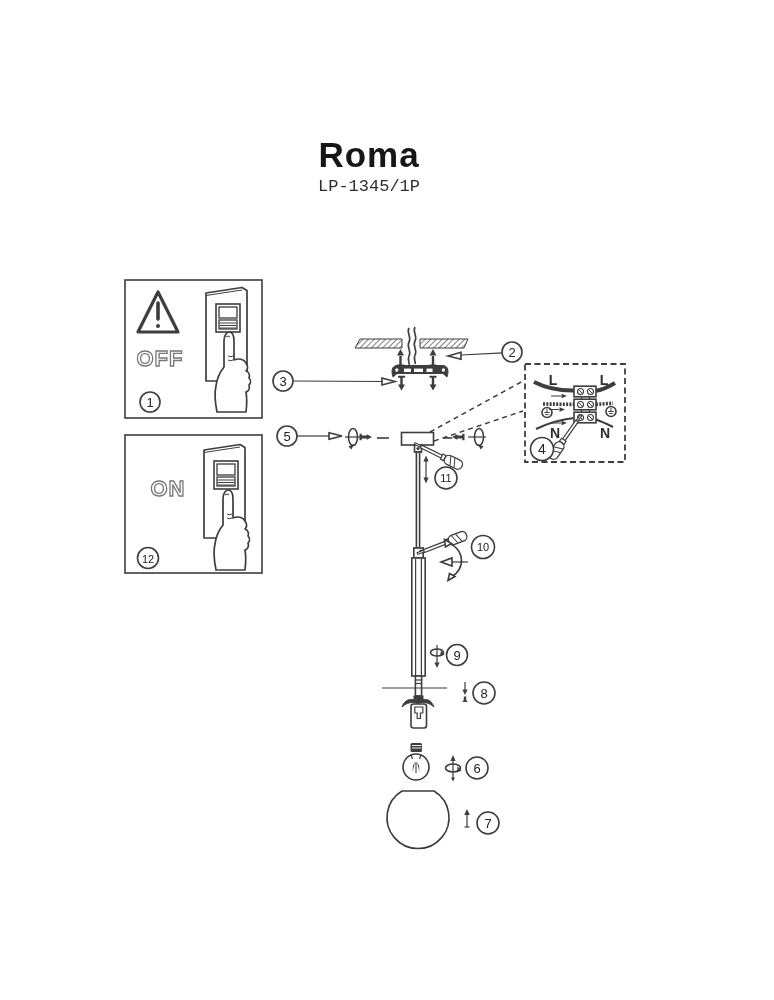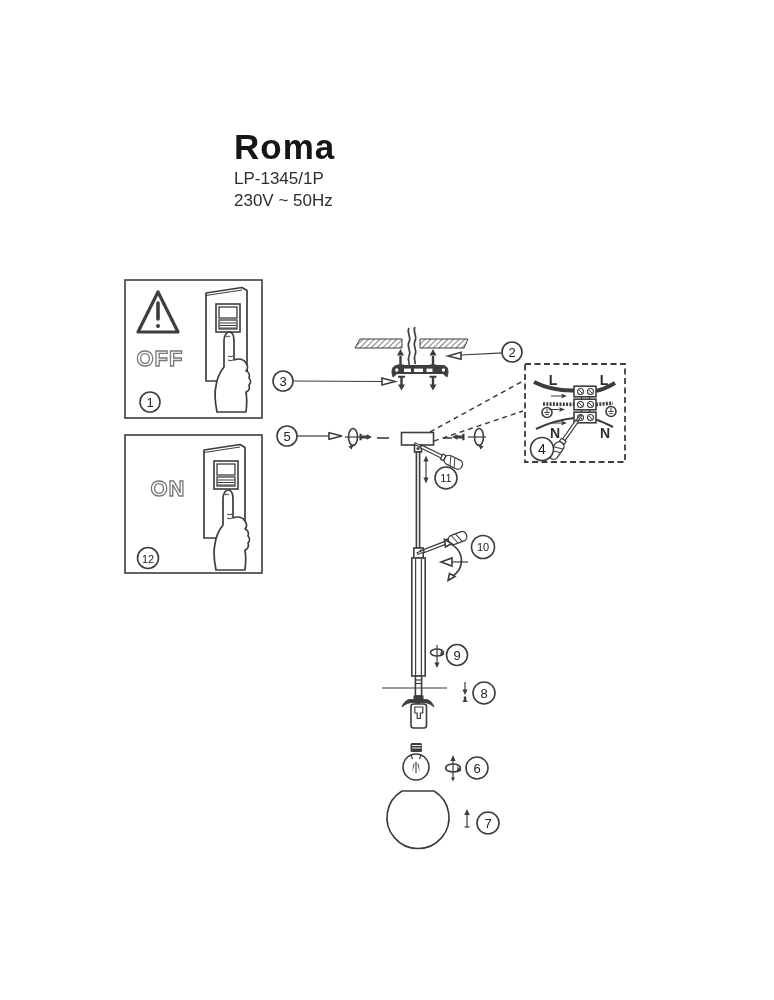--- a/index.html
+++ b/index.html
@@ -1,38 +1,37 @@
 <!DOCTYPE html>
 <html><head>
 <meta charset="utf-8">
 <style>
   html,body{margin:0;padding:0;background:#fff;}
   .page{position:relative;width:774px;height:1000px;background:#fff;overflow:hidden;
         font-family:"Liberation Sans",sans-serif;color:#1a1a1a;}
-  .header{position:absolute;left:234px;top:128px;width:270px;text-align:left;}
+  .header{position:absolute;left:234px;top:136px;width:270px;text-align:center;}
   .title{font-size:35px;font-weight:bold;letter-spacing:1px;color:#161616;line-height:1.1;}
-  .sub{font-size:17px;color:#2e2e2e;line-height:20px;margin-top:2px;}
+  .sub{font-size:17px;color:#2e2e2e;line-height:20px;margin-top:2px;font-family:Liberation Mono, monospace;}
   svg{position:absolute;left:0;top:0;}
   svg text{font-family:"Liberation Sans",sans-serif;}
   .ln{stroke:#3d3d3d;fill:none;stroke-width:1.6;}
   .thin{stroke:#3d3d3d;fill:none;stroke-width:1.2;}
   .fillw{fill:#fff;stroke:#3d3d3d;stroke-width:1.6;}
   .dark{fill:#3d3d3d;stroke:none;}
   .num{font-size:13px;fill:#222;}
   .numsm{font-size:11px;fill:#222;}
 </style>
 </head>
 <body>
 
 <div class="page">
 
   <div class="header">
     <div class="title">Roma</div>
     <div class="sub">LP-1345/1P</div>
-    <div class="sub">230V ~ 50Hz</div>
   </div>
 
   <svg width="774" height="1000" viewBox="0 0 774 1000">
     <defs>
       <pattern id="hatch" width="4" height="4" patternUnits="userSpaceOnUse" patternTransform="rotate(45)">
         <line x1="0" y1="0" x2="0" y2="4" stroke="#3d3d3d" stroke-width="1.3"></line>
       </pattern>
       <g id="sd">
         <rect x="-7" y="-0.9" width="7" height="1.8" fill="#fff" stroke="#3d3d3d" stroke-width="1.1"></rect>
         <rect x="0" y="-1.5" width="23" height="3" fill="#fff" stroke="#3d3d3d" stroke-width="1.2"></rect>

